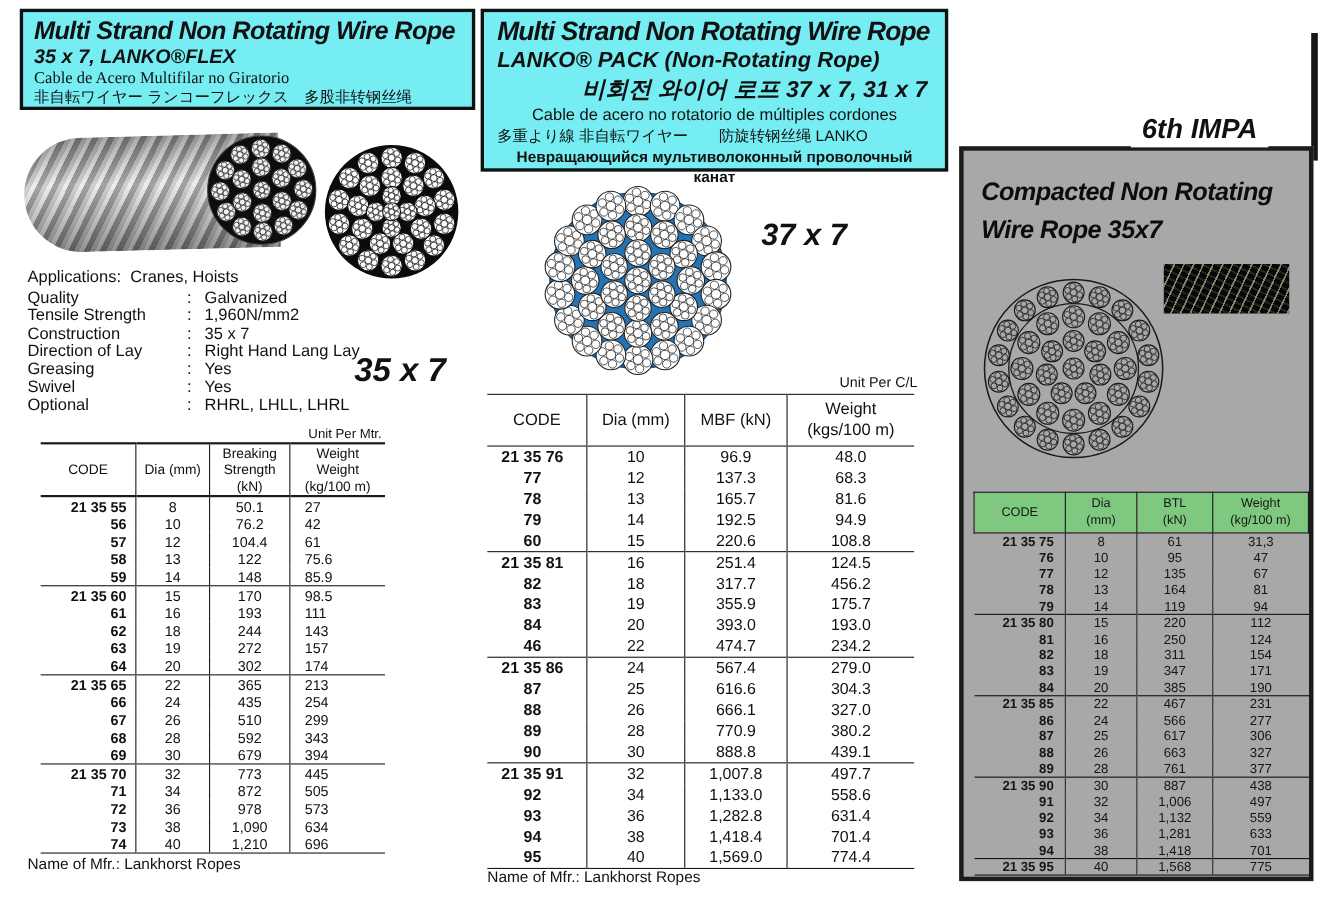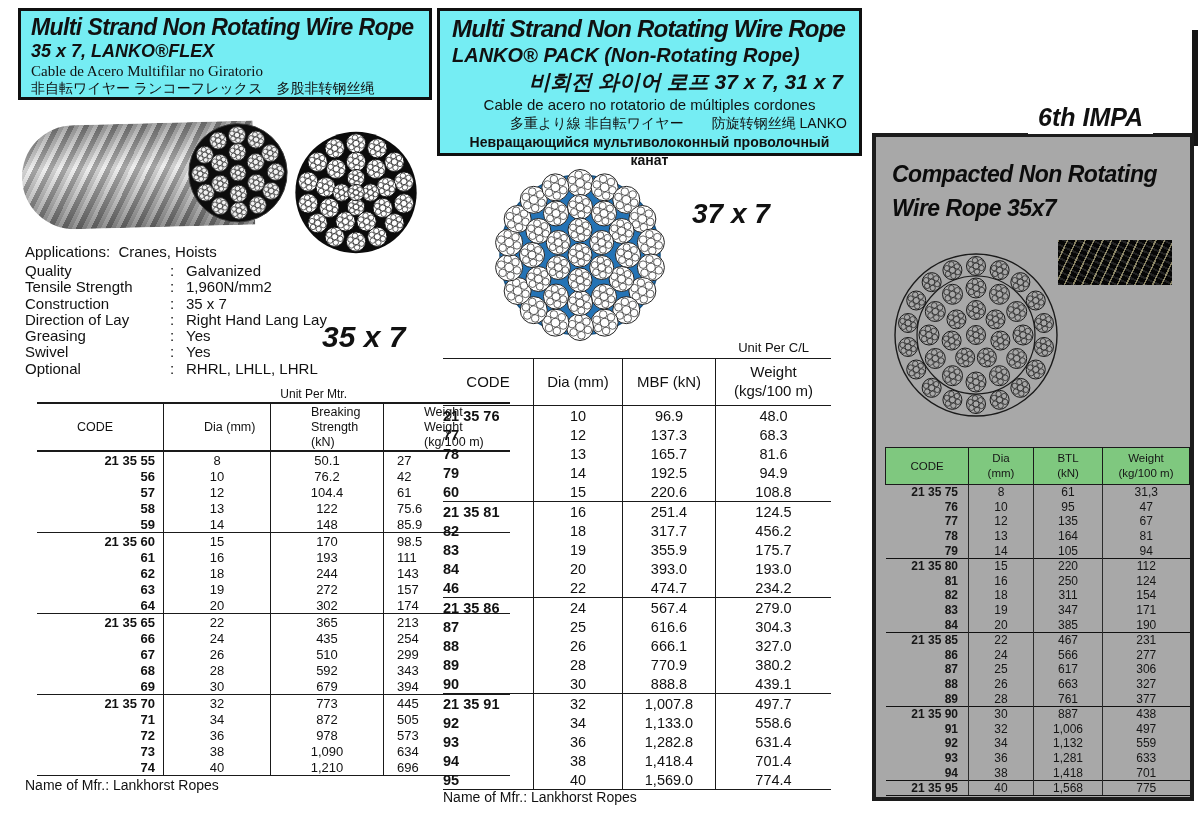--- a/index.html
+++ b/index.html
@@ -13,21 +13,21 @@
   .lp-title{font-size:23px;font-weight:bold;font-style:italic;letter-spacing:-0.6px;line-height:27px;white-space:nowrap;}
   .lp-sub{font-size:18px;font-weight:bold;font-style:italic;line-height:21px;}
   .lp-es{font-family:"Liberation Serif",serif;font-size:15px;line-height:18px;}
   .lp-cjk{font-size:14px;line-height:17px;}
 
   .mp-head{left:437px;top:8px;width:425px;height:148px;padding:4px 12px 0 12px;}
   .mp-title{font-size:24px;font-weight:bold;font-style:italic;letter-spacing:-0.8px;line-height:28px;white-space:nowrap;}
   .mp-sub{font-size:20px;font-weight:bold;font-style:italic;line-height:25px;}
   .mp-kr{font-size:21px;font-weight:bold;font-style:italic;line-height:27px;text-align:right;padding-right:4px;}
   .mp-es{font-size:15px;line-height:19px;text-align:center;}
-  .mp-cjk{font-size:14px;line-height:19px;text-align:right;}
+  .mp-cjk{font-size:14px;line-height:19px;text-align:left;}
   .mp-ru{font-size:14px;font-weight:bold;line-height:18px;text-align:center;}
 
   
   .apps{left:25px;top:243px;font-size:15px;}
   .specs{left:25px;top:263px;display:grid;grid-template-columns:145px 16px auto;
          font-size:15px;line-height:16.3px;}
   .size-big{font-size:30px;font-weight:bold;font-style:italic;}
   .lp-size{left:322px;top:320px;}
   .mp-size{left:692px;top:198px;font-size:28px;}
 
@@ -43,35 +43,35 @@
   .t-left th:nth-child(1),.t-left td:nth-child(1){width:86px;}
   .t-left th:nth-child(2),.t-left td:nth-child(2){width:66px;}
   .t-left th:nth-child(3),.t-left td:nth-child(3){width:72px;}
   .t-left th:nth-child(4),.t-left td:nth-child(4){width:86px;}
   .t-left th+th,.t-left td+td{border-left:1.5px solid #1a1a1a;}
   .t-left td:nth-child(1){text-align:right;padding-right:8px;font-weight:bold;}
   .t-left td:nth-child(2),.t-left td:nth-child(3){text-align:center;}
   .t-left td:nth-child(4){text-align:left;padding-left:13px;}
   .t-left tr.gs td{border-top:1.5px solid #1a1a1a;}
   .t-left tbody tr:last-child td{border-bottom:1.5px solid #1a1a1a;}
-  .t-left th{text-align:left;padding-left:40px;}
+  .t-left th{text-align:center;}
 
   .t-mid{left:443px;top:358px;width:385px;}
   .t-mid th{border-top:1.8px solid #1a1a1a;border-bottom:1.8px solid #1a1a1a;height:46px;font-size:15px;line-height:1.25;text-align:center;}
   .t-mid td{height:19px;font-size:14.5px;}
   .t-mid th:nth-child(1),.t-mid td:nth-child(1){width:90px;}
   .t-mid th:nth-child(2),.t-mid td:nth-child(2){width:88px;}
   .t-mid th:nth-child(3),.t-mid td:nth-child(3){width:92px;border-radius:15px;}
   .t-mid th:nth-child(4),.t-mid td:nth-child(4){width:115px;}
   .t-mid th+th,.t-mid td+td{border-left:1.5px solid #1a1a1a;}
-  .t-mid td:nth-child(1){text-align:left;padding-right:8px;font-weight:bold;}
+  .t-mid td:nth-child(1){text-align:center;padding-right:8px;font-weight:bold;}
   .t-mid td:nth-child(2),.t-mid td:nth-child(3),.t-mid td:nth-child(4){text-align:center;}
   .t-mid tr.gs td{border-top:1.5px solid #1a1a1a;}
   .t-mid tbody tr:last-child td{border-bottom:1.5px solid #1a1a1a;}
-  .mp-unit{left:424px;top:340px;width:385px;font-size:13px;}
+  .mp-unit{left:449px;top:340px;width:385px;font-size:13px;}
   .lp-unit{left:37px;top:387px;width:310px;}
 
   .footer-note{font-size:14px;}
 
   
   .rp{left:872px;top:133px;width:322px;height:668px;background:#A8A8A8;
       border:4px solid #1c1c1c;box-sizing:border-box;}
   .rp-title{position:absolute;left:16px;top:20px;font-size:23px;font-weight:bold;font-style:italic;
             line-height:34px;color:#0c0c0c;letter-spacing:-0.5px;}
   .impa{left:1028px;top:103px;background:#ffffff;padding:0 10px 2px 10px;
@@ -1472,21 +1472,21 @@
           </tr>
           <tr>
             <td>78</td>
             <td>13</td>
             <td>164</td>
             <td>81</td>
           </tr>
           <tr>
             <td>79</td>
             <td>14</td>
-            <td>105</td>
+            <td>119</td>
             <td>94</td>
           </tr>
           <tr class="gs">
             <td>21 35 80</td>
             <td>15</td>
             <td>220</td>
             <td>112</td>
           </tr>
           <tr>
             <td>81</td>

